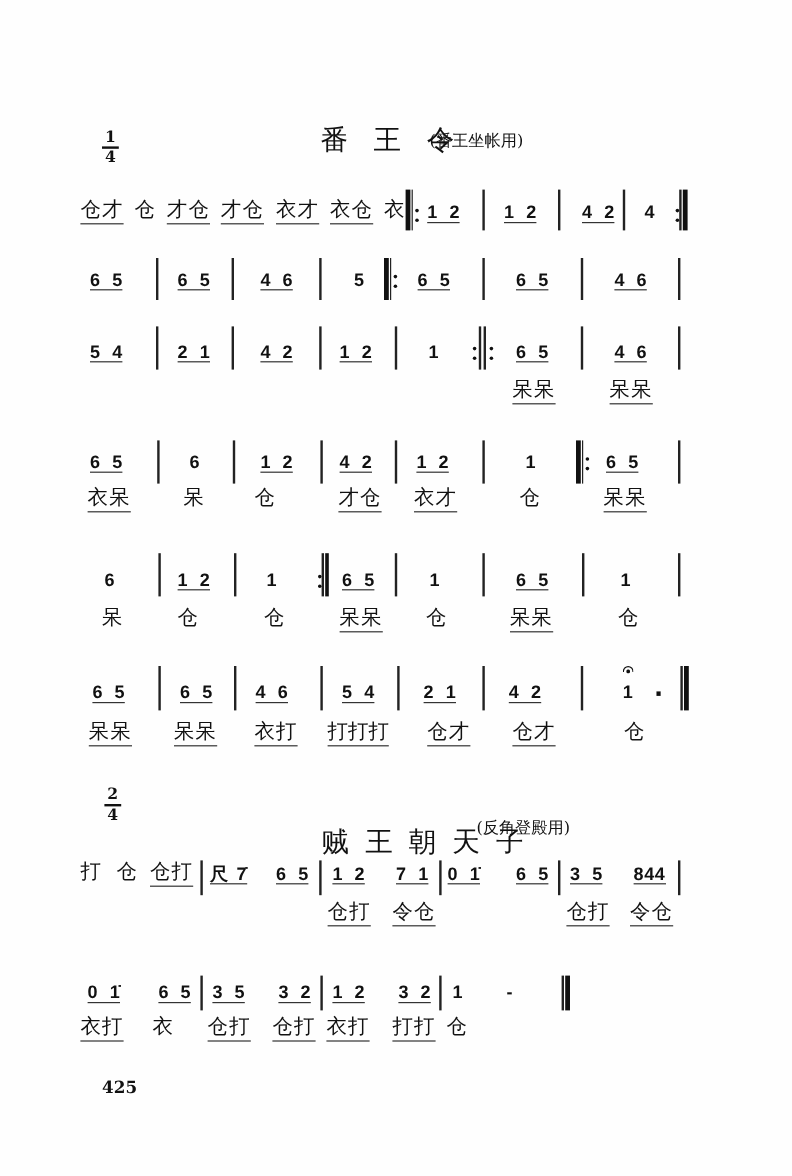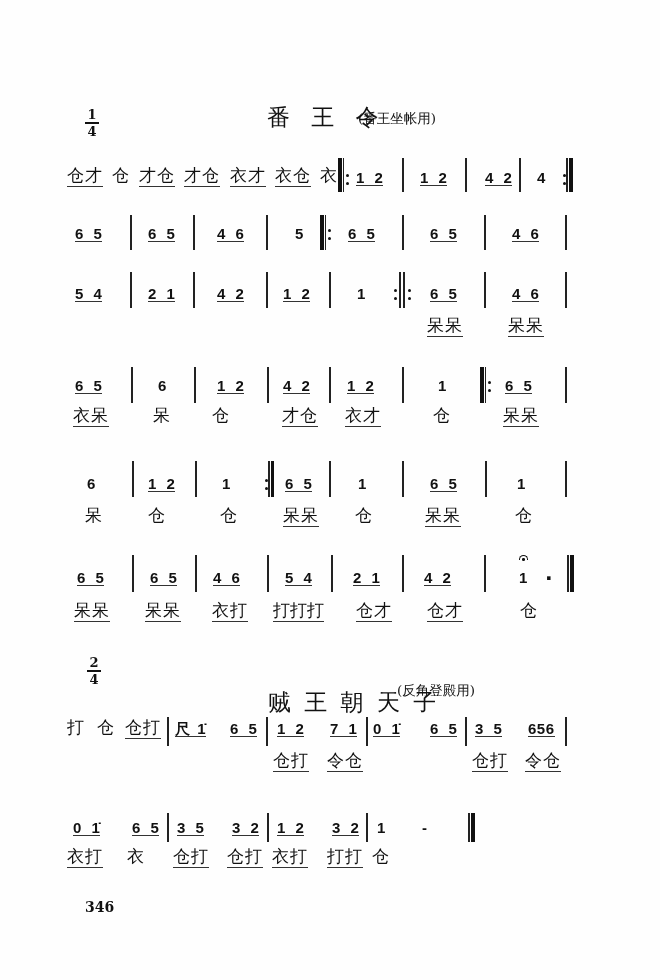--- a/index.html
+++ b/index.html
@@ -181,31 +181,31 @@
     <div class="line"></div>
     <div>4</div>
   </div>
   <div class="title" style="left:268px;top:693px;letter-spacing:3px">贼 王 朝 天 子</div>
   <div class="subtitle" style="left:397px;top:682px">(反角登殿用)</div>
 
   <span class="c" style="left:67px;top:718px">打</span>
   <span class="c" style="left:97px;top:718px">仓</span>
   <span class="c u" style="left:125px;top:718px">仓打</span>
   <div class="b" style="left:167px;top:717px;height:29px"></div>
-  <span class="n u" style="left:175px;top:722px;word-spacing:3px">尺 1̇</span>
+  <span class="n u" style="left:175px;top:722px;word-spacing:3px">尺 7̇</span>
   <span class="n u" style="left:230px;top:722px">6 5</span>
   <div class="b" style="left:266px;top:717px;height:29px"></div>
   <span class="n u" style="left:277px;top:722px">1 2</span>
   <span class="n u" style="left:330px;top:722px">7 1</span>
   <div class="b" style="left:366px;top:717px;height:29px"></div>
   <span class="n u" style="left:373px;top:722px">0 1̇</span>
   <span class="n u" style="left:430px;top:722px">6 5</span>
   <div class="b" style="left:465px;top:717px;height:29px"></div>
   <span class="n u" style="left:475px;top:722px">3 5</span>
-  <span class="n u tight" style="left:528px;top:722px">656</span>
+  <span class="n u tight" style="left:528px;top:722px">844</span>
   <div class="b" style="left:565px;top:717px;height:29px"></div>
   <span class="c u" style="left:273px;top:751px">仓打</span>
   <span class="c u" style="left:327px;top:751px">令仓</span>
   <span class="c u" style="left:472px;top:751px">仓打</span>
   <span class="c u" style="left:525px;top:751px">令仓</span>
 
   <span class="n u" style="left:73px;top:821px">0 1̇</span>
   <span class="n u" style="left:132px;top:821px">6 5</span>
   <div class="b" style="left:167px;top:813px;height:29px"></div>
   <span class="n u" style="left:177px;top:821px">3 5</span>
@@ -219,14 +219,14 @@
   <div class="b" style="left:468px;top:813px;height:29px"></div>
   <div class="tb" style="left:471px;top:813px;height:29px"></div>
   <span class="c u" style="left:67px;top:847px">衣打</span>
   <span class="c" style="left:127px;top:847px">衣</span>
   <span class="c u" style="left:173px;top:847px">仓打</span>
   <span class="c u" style="left:227px;top:847px">仓打</span>
   <span class="c u" style="left:272px;top:847px">衣打</span>
   <span class="c u" style="left:327px;top:847px">打打</span>
   <span class="c" style="left:372px;top:847px">仓</span>
 
-  <div class="pagenum" style="left:85px;top:900px">346</div>
+  <div class="pagenum" style="left:85px;top:900px">425</div>
 </div>
 
 </body></html>

